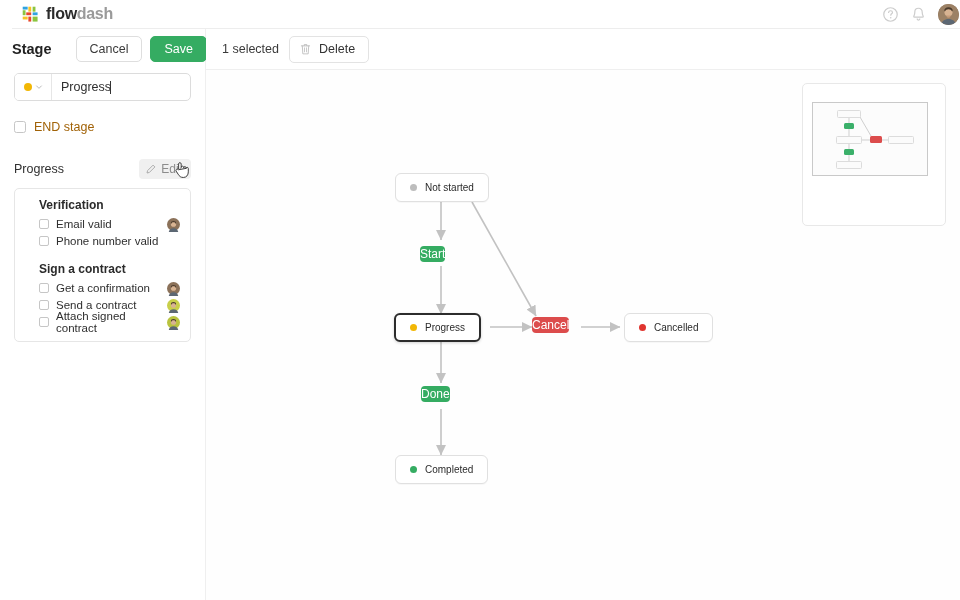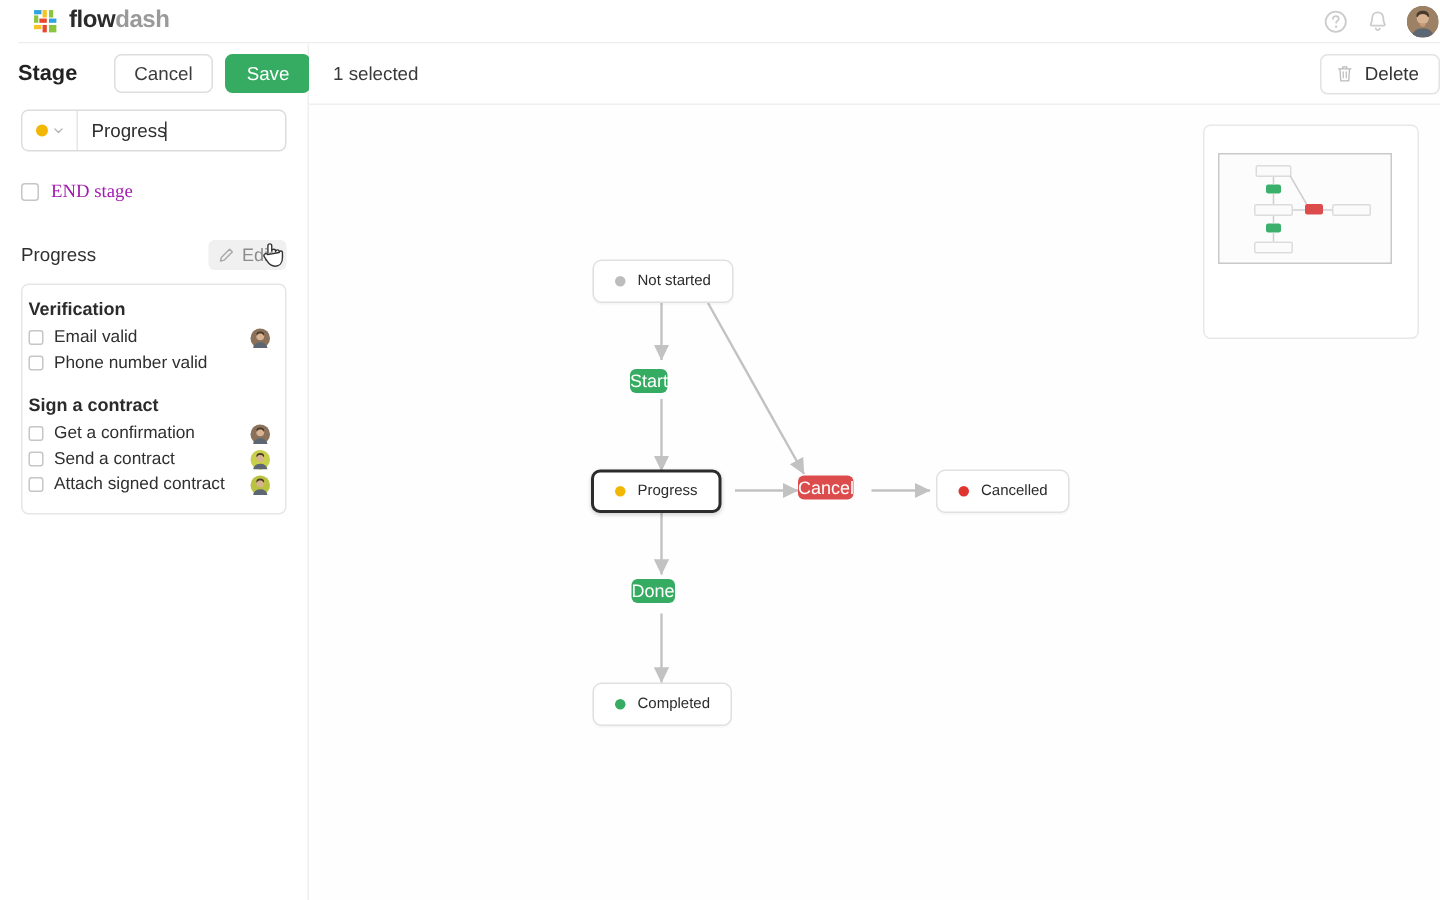--- a/index.html
+++ b/index.html
@@ -73,52 +73,52 @@
     width: 1px; height: 13px; background: #333; margin-left: -1px; align-self: center;
   }
   .name-val { display: flex; align-items: center; flex: 1; padding-left: 9px; }
   .name-val span.txt { font-size: 12.5px; color: #2e2e2e; }
 
   .end-row { display: flex; align-items: center; gap: 8px; margin-top: 19px; cursor: pointer; }
   .cbox {
     width: 12px; height: 12px; border: 1px solid #c6c6c6; border-radius: 2.5px;
     background: #fff; display: block; flex: none;
   }
-  .end-label { font-size: 12.5px; color: #a21caf; font-family: Liberation Serif, serif; }
+  .end-label { font-size: 12.5px; color: #a16207; }
 
   .checklist-head {
     display: flex; align-items: center; margin-top: 24px; height: 22px;
   }
   .checklist-title { font-size: 12.5px; color: #2f2f2f; }
   .edit-btn {
     margin-left: auto; display: flex; align-items: center; gap: 5px;
     background: #f0f0f0; border-radius: 4px; padding: 3px 9px 3px 7px; cursor: pointer;
   }
   .edit-btn span.lbl { font-size: 12px; color: #8c8c8c; }
   .pencil { width: 10px; height: 10px; display: block; }
 
   .checklist-card {
     margin-top: 8px; border: 1px solid #e6e6e6; border-radius: 5px;
-    padding: 9px 10px 10px 4px; background: #fff;
+    padding: 9px 10px 10px 24px; background: #fff;
   }
   .grp-title { font-size: 12px; font-weight: 700; color: #2b2b2b; margin-bottom: 4px; }
   .grp-title.second { margin-top: 13px; }
   .ck-item { display: flex; align-items: center; height: 16px; margin-bottom: 1px; }
   .ck-box {
     width: 10px; height: 10px; border: 1px solid #c6c6c6; border-radius: 2px;
     background: #fff; flex: none; margin-right: 7px;
   }
   .ck-label { font-size: 11.5px; color: #2f2f2f; }
   .ck-av { margin-left: auto; width: 13px; height: 13px; border-radius: 50%; display: block; }
 
   
   .toolbar {
     position: absolute; left: 206px; top: 29px; width: 754px; height: 41px;
     border-bottom: 1px solid #efefef; background: #fff;
-    display: flex; align-items: center; padding-left: 16px; gap: 10px; justify-content: space-between;
+    display: flex; align-items: center; padding-left: 16px; gap: 10px;
   }
   .sel-count { font-size: 12.5px; color: #3a3a3a; }
   .del-btn {
     display: flex; align-items: center; gap: 8px; height: 27px; padding: 0 13px 0 10px;
     border: 1px solid #e3e3e3; border-radius: 5px; background: #fff; cursor: pointer;
   }
   .del-btn span.lbl { font-size: 12.5px; color: #333; }
   .trash { width: 11px; height: 12px; display: block; }
 
   

